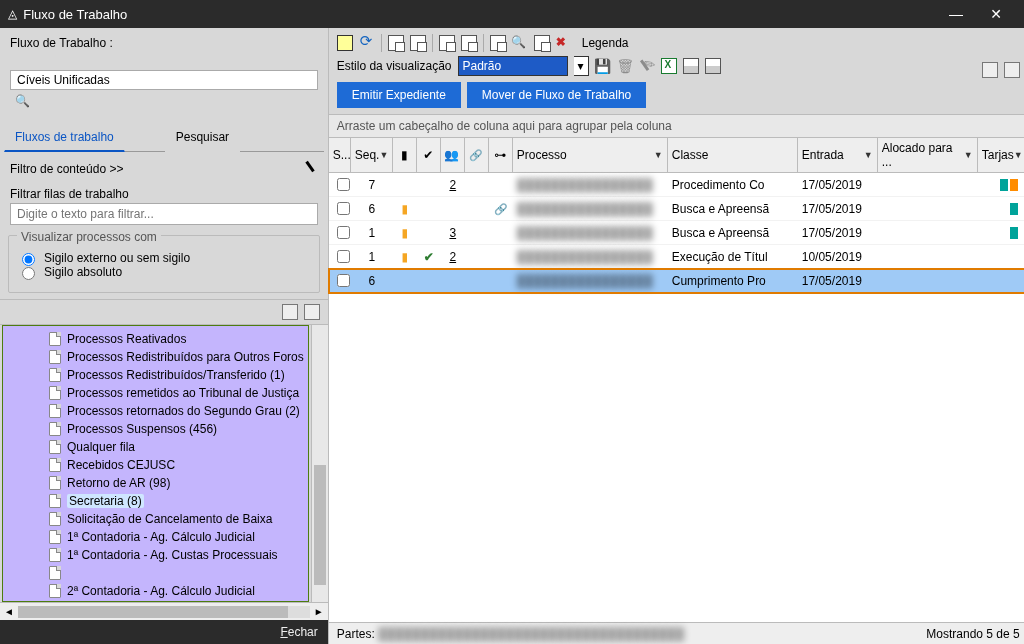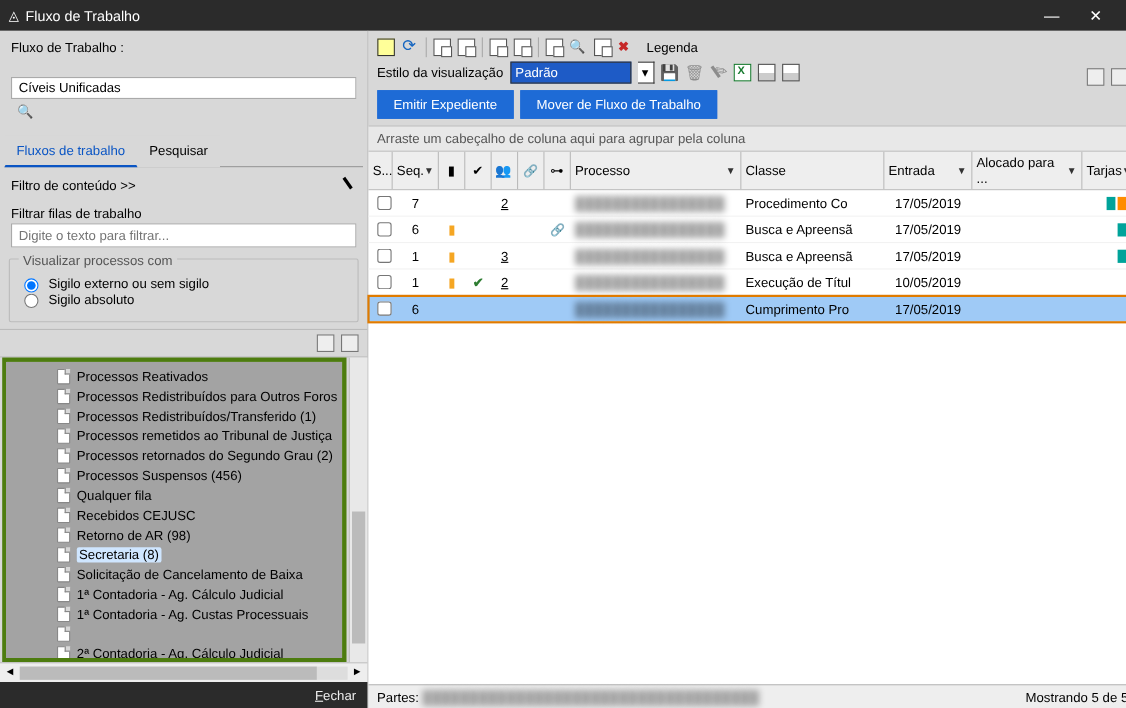--- a/index.html
+++ b/index.html
@@ -8,35 +8,35 @@
 .titlebar .title { flex: 1; font-size: 13px; }
 .titlebar .winbtn { width: 40px; text-align: center; font-size: 14px; cursor: pointer; }
 .app { display: flex; height: calc(644px - 28px); }
 .left { width: 335px; background: #d8d8d8; display: flex; flex-direction: column; border-right: 1px solid #bbb; }
 .right { flex: 1; background: #d8d8d8; display: flex; flex-direction: column; }
 .searchrow { padding: 8px 10px 4px; }
 .searchrow label { display: block; margin-bottom: 20px; }
 .searchbox { display: flex; flex-direction: column; }
 .searchbox input { flex: 1; height: 22px; padding: 2px 6px; border: 1px solid #aaa; background: #fff; }
 .searchbox .mag { width: 26px; text-align: center; line-height: 22px; cursor: pointer; }
-.tabs { display: flex; border-bottom: 1px solid #999; margin: 6px 4px 0; }
+.tabs { display: flex; border-bottom: 1px solid #999; margin: 6px 4px 0; gap: 40px; }
 .tab { padding: 6px 10px; cursor: pointer; border: 1px solid transparent; border-bottom: none; background: #d8d8d8; position: relative; top: 1px; }
 .tab.active { color: #0a55c4; border-bottom: 2px solid #0a55c4; }
 .filterblock { padding: 8px 10px 4px; display: flex; justify-content: space-between; align-items: center; }
 .pencil-holder { width: 24px; text-align: right; }
 .pencil { display: inline-block; width: 14px; height: 14px; transform: rotate(-35deg); }
 .pencil::before { content: ""; display: block; width: 3px; height: 12px; background: #000; margin-left: 5px; }
 .filterlabel { margin: 6px 10px 2px; }
 .filterinput { margin: 0 10px 6px; height: 22px; width: calc(100% - 20px); padding: 2px 6px; border: 1px solid #aaa; background: #fff; }
 .fieldset { margin: 4px 8px 6px; border: 1px solid #bbb; border-radius: 2px; padding: 6px 8px 8px; }
 .legend { padding: 0 4px; color: #555; font-size: 12px; position: relative; top: -12px; background: #d8d8d8; }
 .radio { display: flex; align-items: center; gap: 6px; margin-top: -6px; margin-bottom: 4px; }
 .treetoolbar { display: flex; justify-content: flex-end; gap: 6px; padding: 4px 8px; border-top: 1px solid #bbb; border-bottom: 1px solid #bbb; }
 .tbicon { width: 16px; height: 16px; border: 1px solid #777; background: #eee; cursor: pointer; }
-.tree { flex: 1; overflow-y: auto; background: #a3a3a3; border: 4px solid #4d7c0f; margin: 0 2px; padding: 4px 0; }
+.tree { flex: 1; overflow-y: auto; background: #c4b5fd; border: 1px solid #4d7c0f; margin: 0 2px; padding: 4px 0; }
 .tree-item { display: flex; align-items: center; padding: 2px 4px 2px 46px; cursor: pointer; white-space: nowrap; }
 .tree-item .ficon { width: 12px; height: 14px; border: 1px solid #888; border-radius: 1px; margin-right: 6px; position: relative; background: #fff; }
 .tree-item .ficon::after { content: ""; position: absolute; top: -1px; right: -1px; width: 4px; height: 4px; background: #d8d8d8; border-left: 1px solid #888; border-bottom: 1px solid #888; }
 .tree-item .lbl.sel { background: #cfe6ff; border-radius: 2px; padding: 0 2px; }
 .hscroll { height: 18px; background: #eee; border-top: 1px solid #bbb; display: flex; align-items: center; }
 .hscroll .arrow { width: 18px; text-align: center; cursor: pointer; font-size: 10px; }
 .hscroll .track { flex: 1; height: 12px; background: #ddd; position: relative; }
 .hscroll .thumb { position: absolute; left: 0; top: 0; height: 12px; width: 270px; background: #bbb; }
 .closebar { background: #2b2b2b; color: #eee; height: 24px; display: flex; align-items: center; padding: 0 10px; justify-content: flex-end; }
 .closebar u { text-decoration: underline; }
@@ -83,21 +83,21 @@
 .cell { padding: 2px 4px; }
 .c-chk { width: 22px; text-align: center; }
 .c-seq { width: 42px; text-align: center; }
 .c-flag { width: 24px; text-align: center; }
 .c-check { width: 24px; text-align: center; color: #2e7d32; font-weight: bold; }
 .c-groups { width: 24px; text-align: center; text-decoration: underline; }
 .c-link { width: 24px; text-align: center; }
 .c-conn { width: 24px; text-align: center; font-size: 11px; }
 .c-proc { width: 155px; }
 .c-classe { width: 130px; white-space: nowrap; overflow: hidden; }
-.c-entrada { width: 80px; text-align: center; }
+.c-entrada { width: 80px; }
 .c-aloc { width: 100px; }
 .c-tarjas { flex: 1; display: flex; gap: 2px; padding-right: 10px; justify-content: flex-end; }
 .flag { color: #f5a623; }
 .blur { color: transparent; text-shadow: 0 0 6px rgba(0,0,0,.35); }
 .tag { width: 8px; height: 12px; display: inline-block; }
 .tag.teal { background: #00a39a; }
 .tag.orange { background: #ff8c00; }
 .row.sel { background: #9fcaf6; outline: 2px solid #e07b00; outline-offset: -1px; }
 .statusbar { display: flex; align-items: center; justify-content: space-between; background: #eee; border-top: 1px solid #bbb; height: 22px; padding: 0 8px; }
 .statusbar .partes .blur2 { color: transparent; text-shadow: 0 0 6px rgba(0,0,0,.3); }

